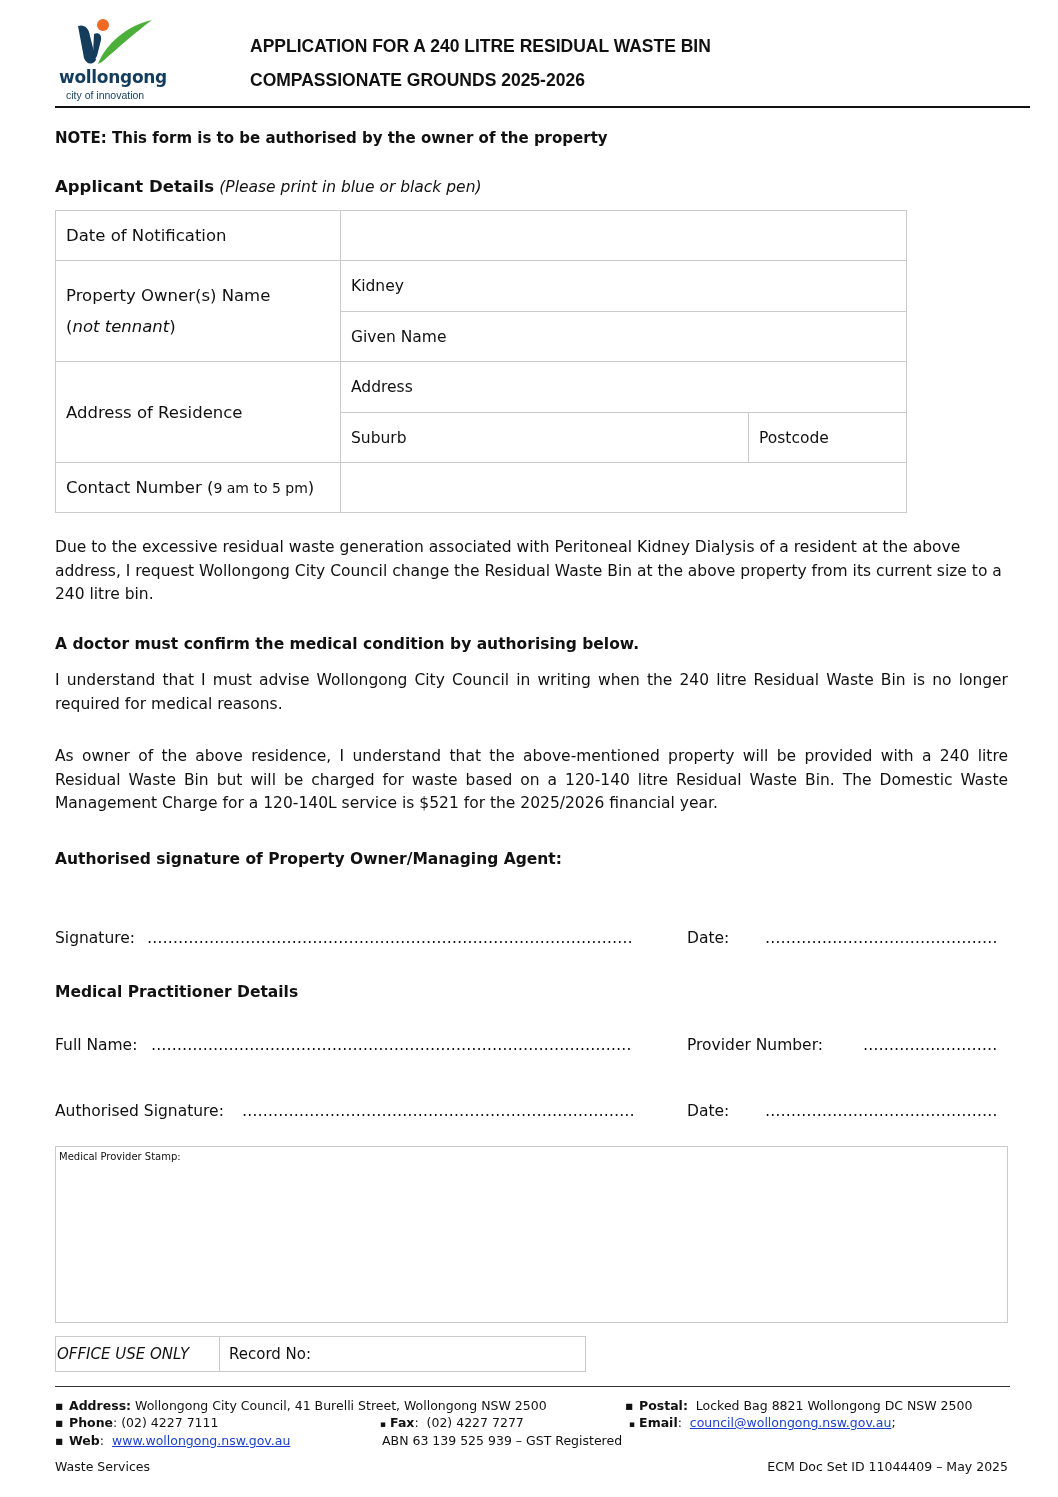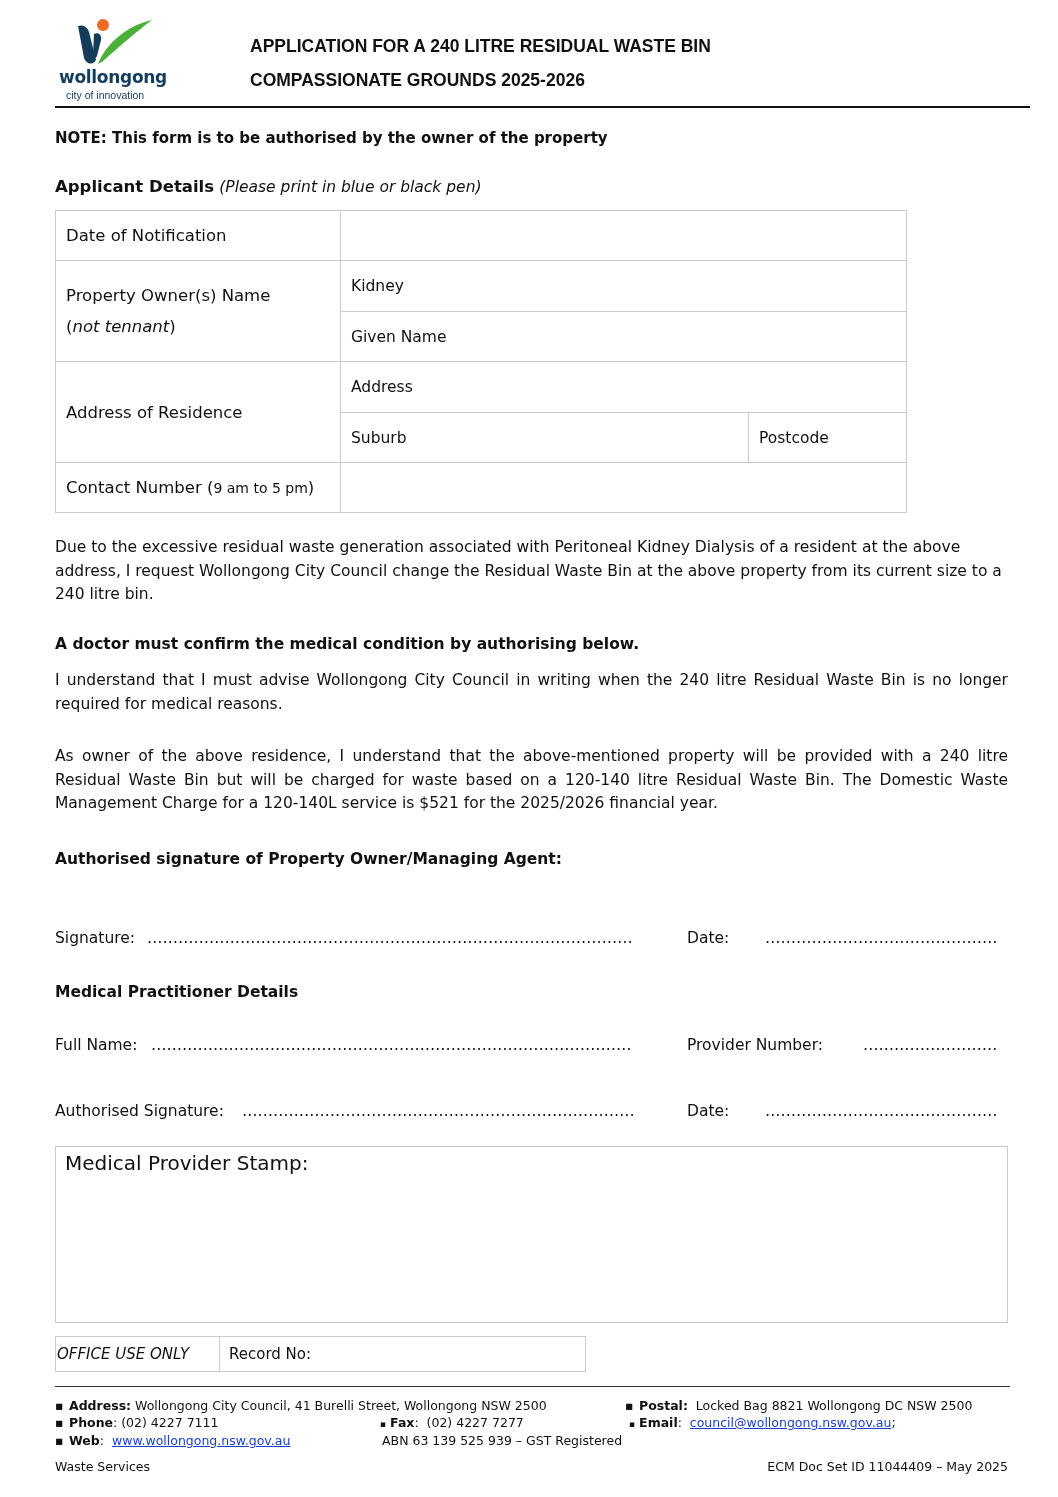--- a/index.html
+++ b/index.html
@@ -45,21 +45,21 @@
     .auth-head { left: 55px; top: 850px; font-weight: bold; font-size: 15.5px; }
 
     .field-row { left: 55px; width: 953px; font-size: 15.5px; height: 22px; }
     .field-row .lbl { position: absolute; left: 0; top: 0; white-space: nowrap; }
     .field-row .dots { position: absolute; top: 0; white-space: nowrap; overflow: hidden; color: #111; letter-spacing: 0px; }
     .field-row .lbl2 { position: absolute; left: 632px; top: 0; white-space: nowrap; }
 
     .med-head { left: 55px; top: 983px; font-weight: bold; font-size: 15.5px; }
 
     .stamp { left: 55px; top: 1146px; width: 951px; height: 175px; border: 1.5px solid #cacaca; }
-    .stamp-label { position: absolute; left: 9px; top: 4px; font-size: 20px; }
+    .stamp-label { position: absolute; left: 3px; top: 4px; font-size: 10px; }
 
     table.office { position: absolute; left: 55px; top: 1336px; width: 531px; border-collapse: collapse; font-size: 15px; }
     table.office td { border: 1.5px solid #cacaca; height: 34px; padding: 0; }
     table.office td.o1 { width: 162px; font-style: italic; padding-left: 1px; }
     table.office td.o2 { padding-left: 9px; margin-top: 43px; }
 
     .footer-rule { left: 55px; top: 1386px; width: 955px; height: 1px; background: #333; }
     .ft { font-size: 12.5px; white-space: nowrap; }
     .ft b { font-weight: bold; }
     .ft a { color: #1a3fcc; text-decoration: underline; }

